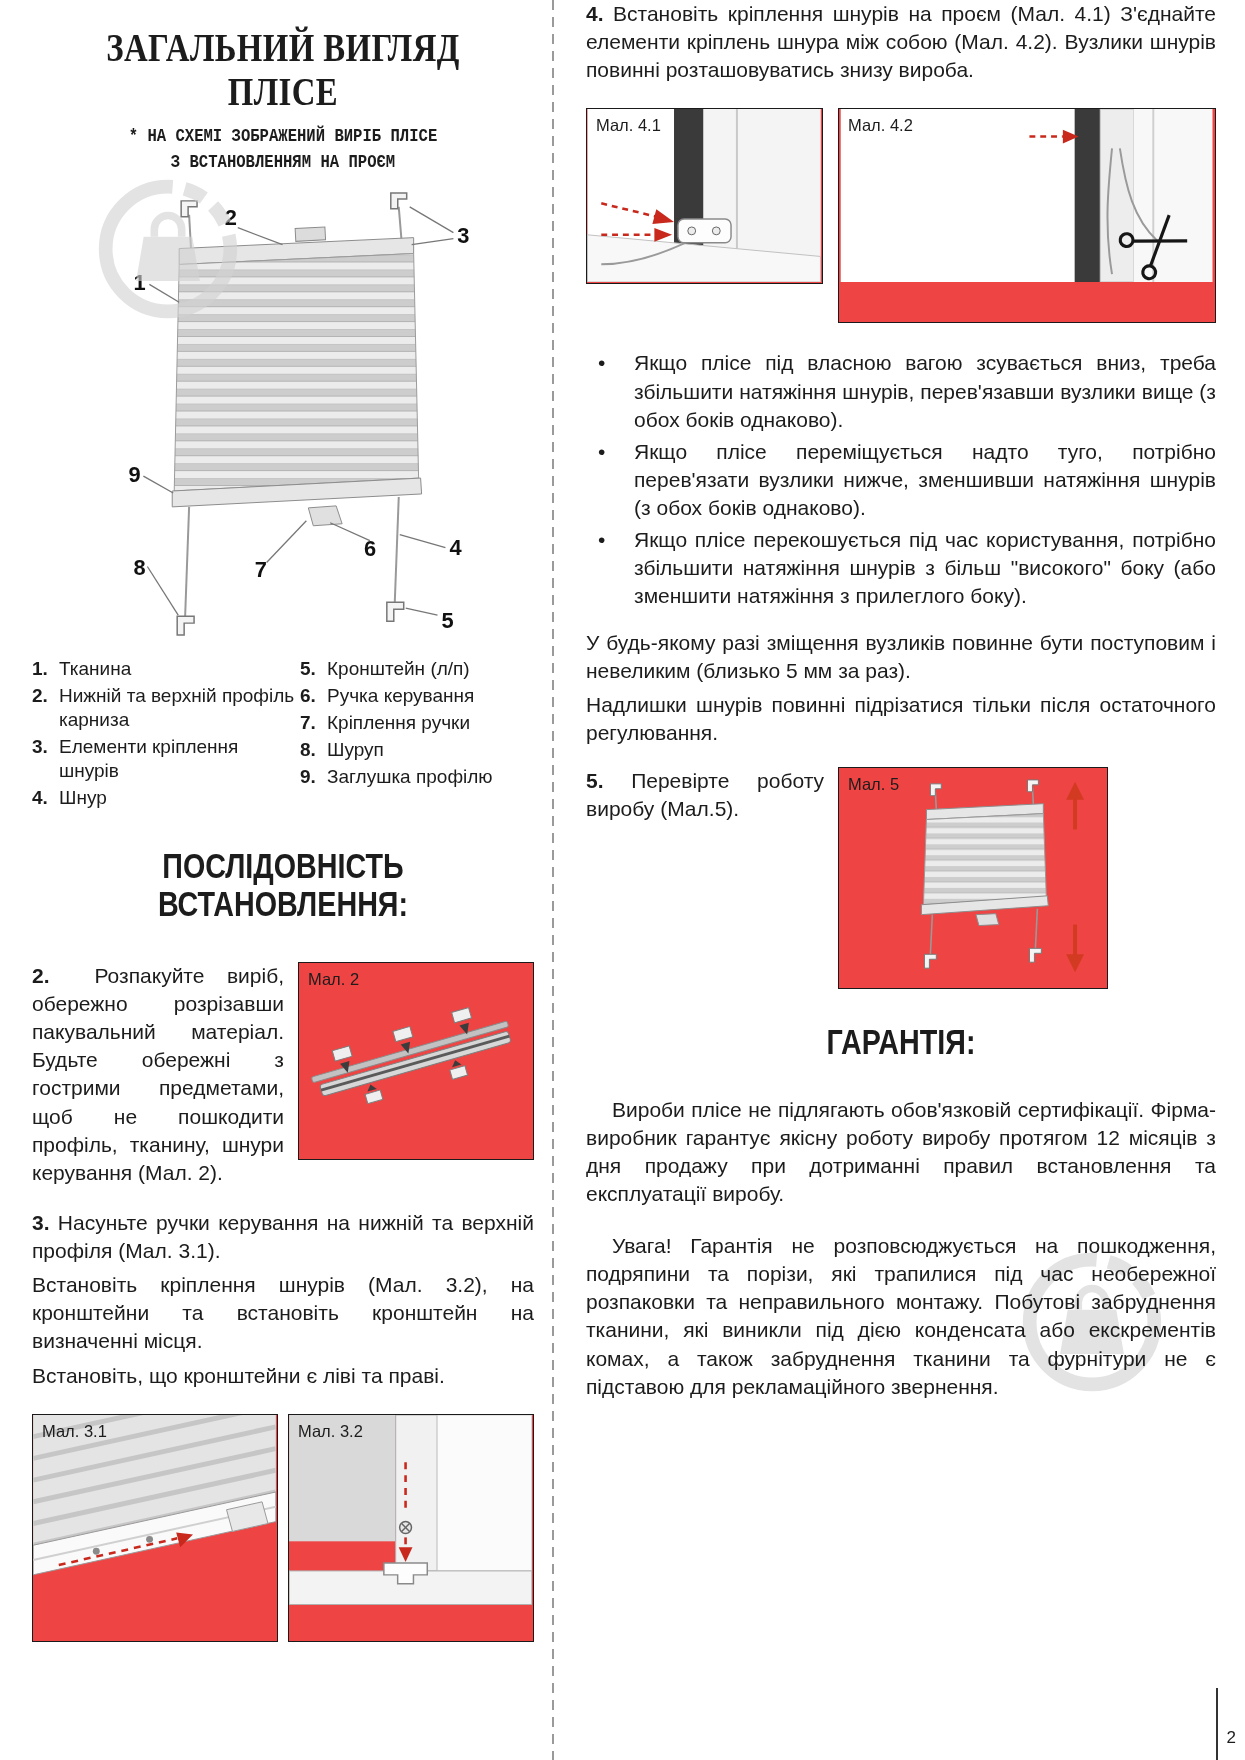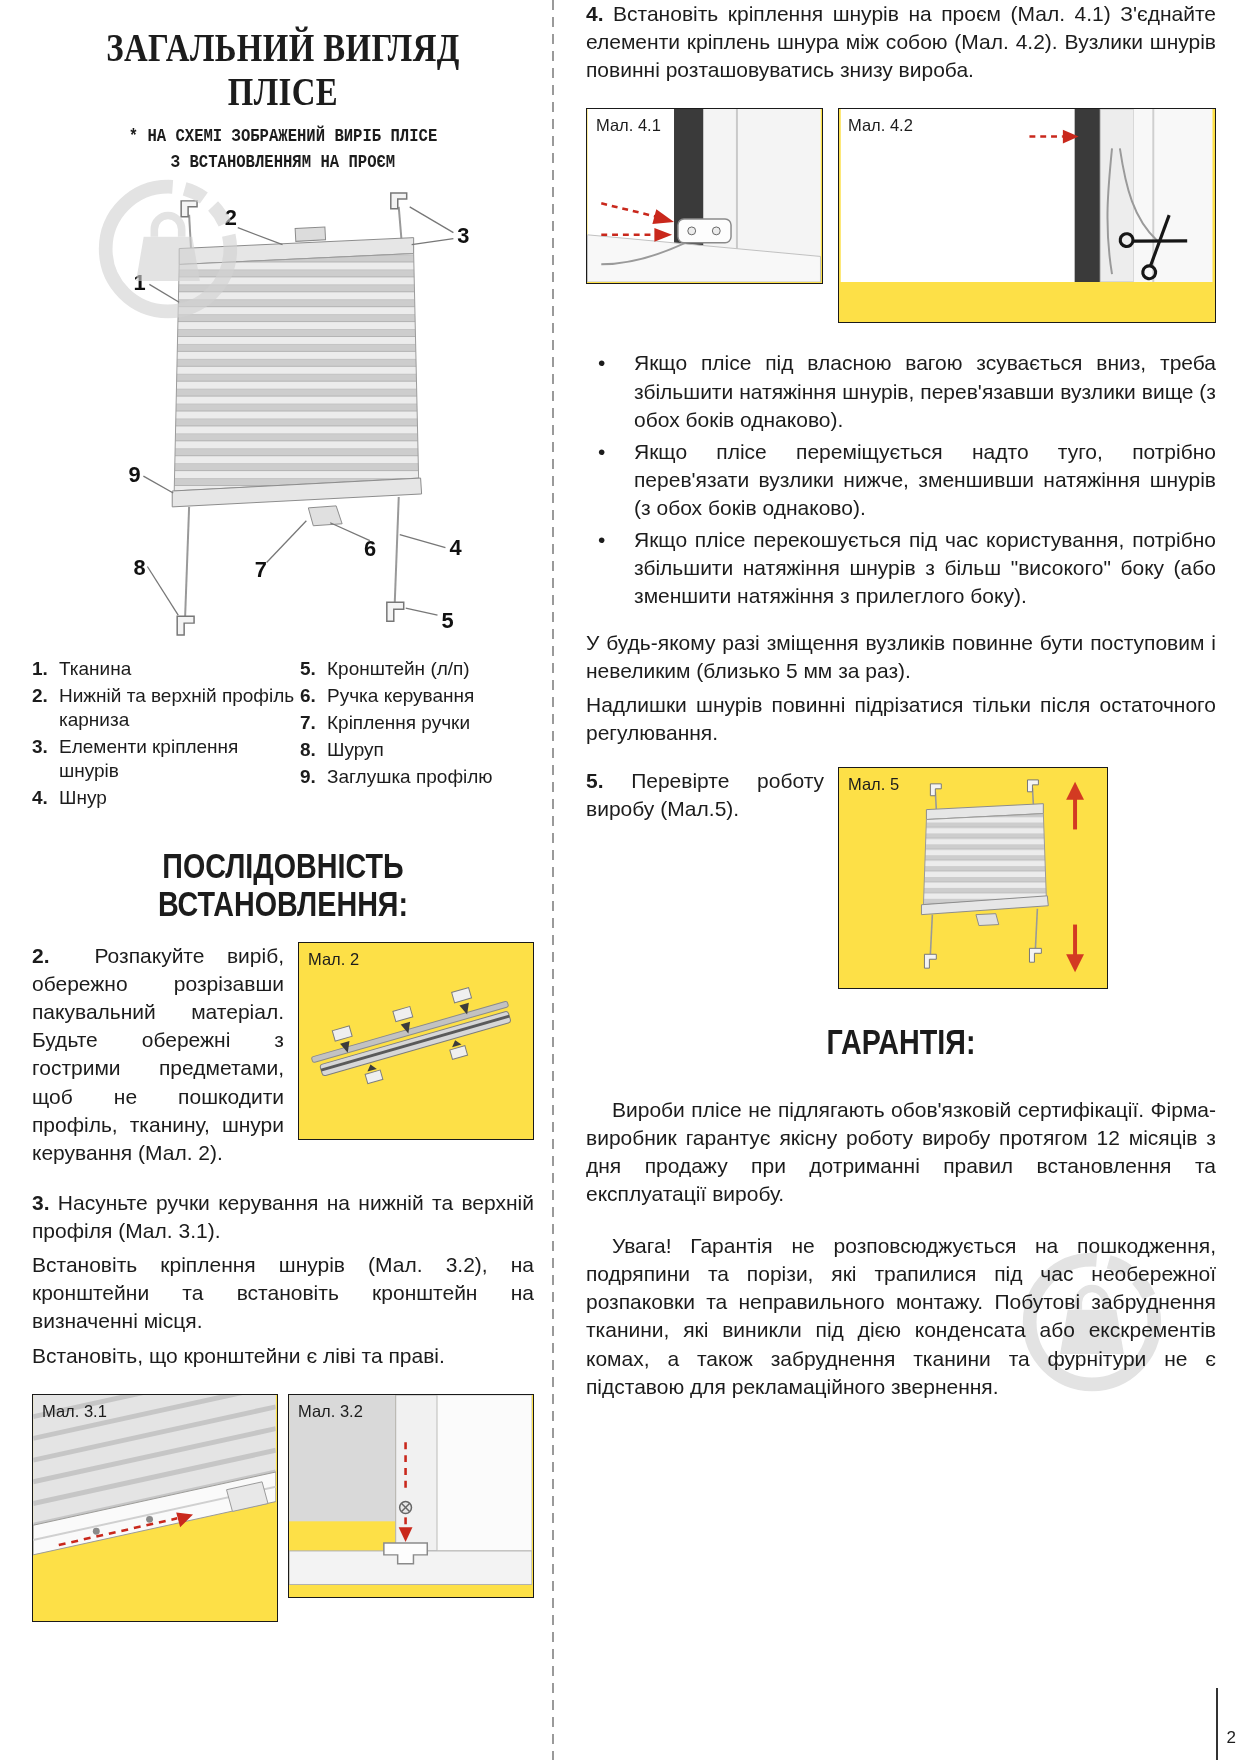--- a/index.html
+++ b/index.html
@@ -25,32 +25,32 @@
 
   .diagram-wrap{position:relative;margin-top:6px;height:468px;}
   .legend{display:flex;margin-top:8px;}
   .legend ul{list-style:none;margin:0;padding:0;}
   .legend-col1{width:268px;}
   .legend-col2{width:234px;}
   .legend li{display:flex;font-size:19px;line-height:1.26;margin-bottom:3px;}
   .legend .num{font-weight:700;width:27px;flex:none;}
   .legend .txt{flex:1;}
 
-  .figbox{position:relative;border:1.6px solid #1a1a1a;background:#fde047;box-sizing:border-box;overflow:hidden;}
+  .figbox{position:relative;border:1.6px solid #1a1a1a;background:#ef4444;box-sizing:border-box;overflow:hidden;}
   .figlabel{position:absolute;top:7px;left:9px;font-size:16.5px;color:#1c1c1c;z-index:3;}
 
-  .step2-row{display:flex;gap:14px;margin-top:18px;}
+  .step2-row{display:flex;gap:14px;margin-top:38px;}
   .step2-text{width:252px;}
   .fig2-box{width:236px;height:198px;flex:none;}
 
   .step3-block{margin-top:16px;}
 
   .figs-row-left{display:flex;gap:10px;margin-top:24px;}
   .fig31-box{width:246px;height:228px;}
-  .fig32-box{width:246px;height:204px;}
+  .fig32-box{width:246px;height:228px;}
 
   .step4{margin-top:40px;}
   .figs-row-right{display:flex;gap:15px;margin-top:24px;}
   .fig41-box{width:237px;height:176px;flex:none;}
   .fig42-box{width:378px;height:215px;flex:none;}
 
   .bullets{list-style:none;margin:26px 0 0;padding:0;}
   .bullets li{position:relative;padding-left:48px;margin-bottom:4px;}
   .bullets li::before{content:"\2022";position:absolute;left:12px;top:0;font-size:21px;}
 

